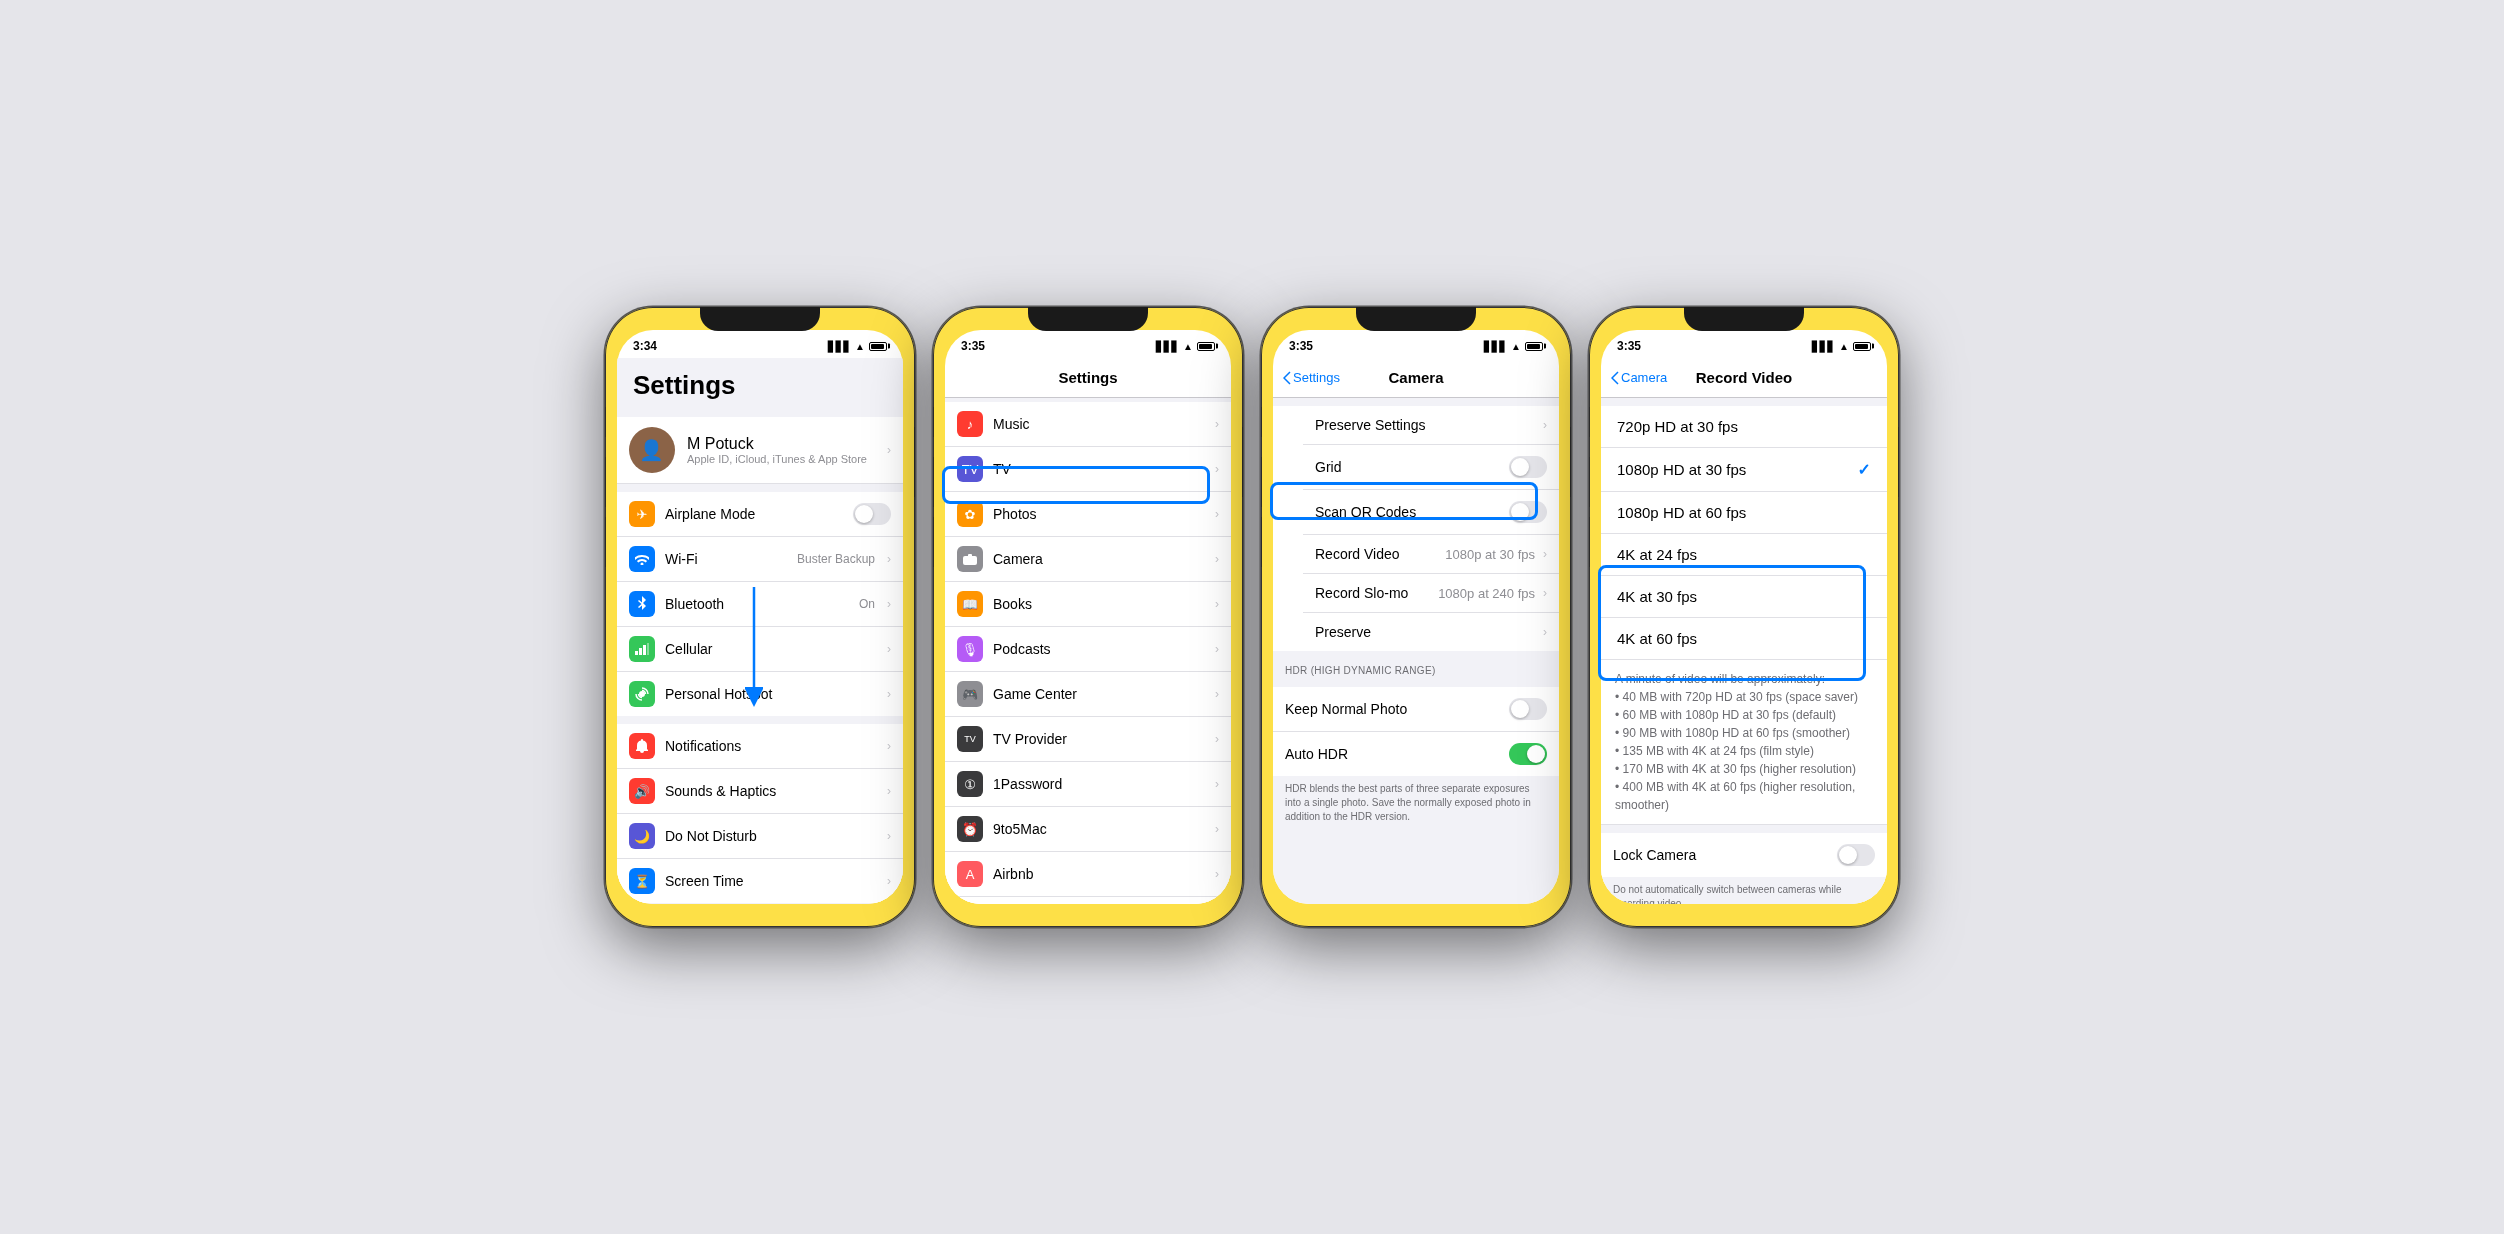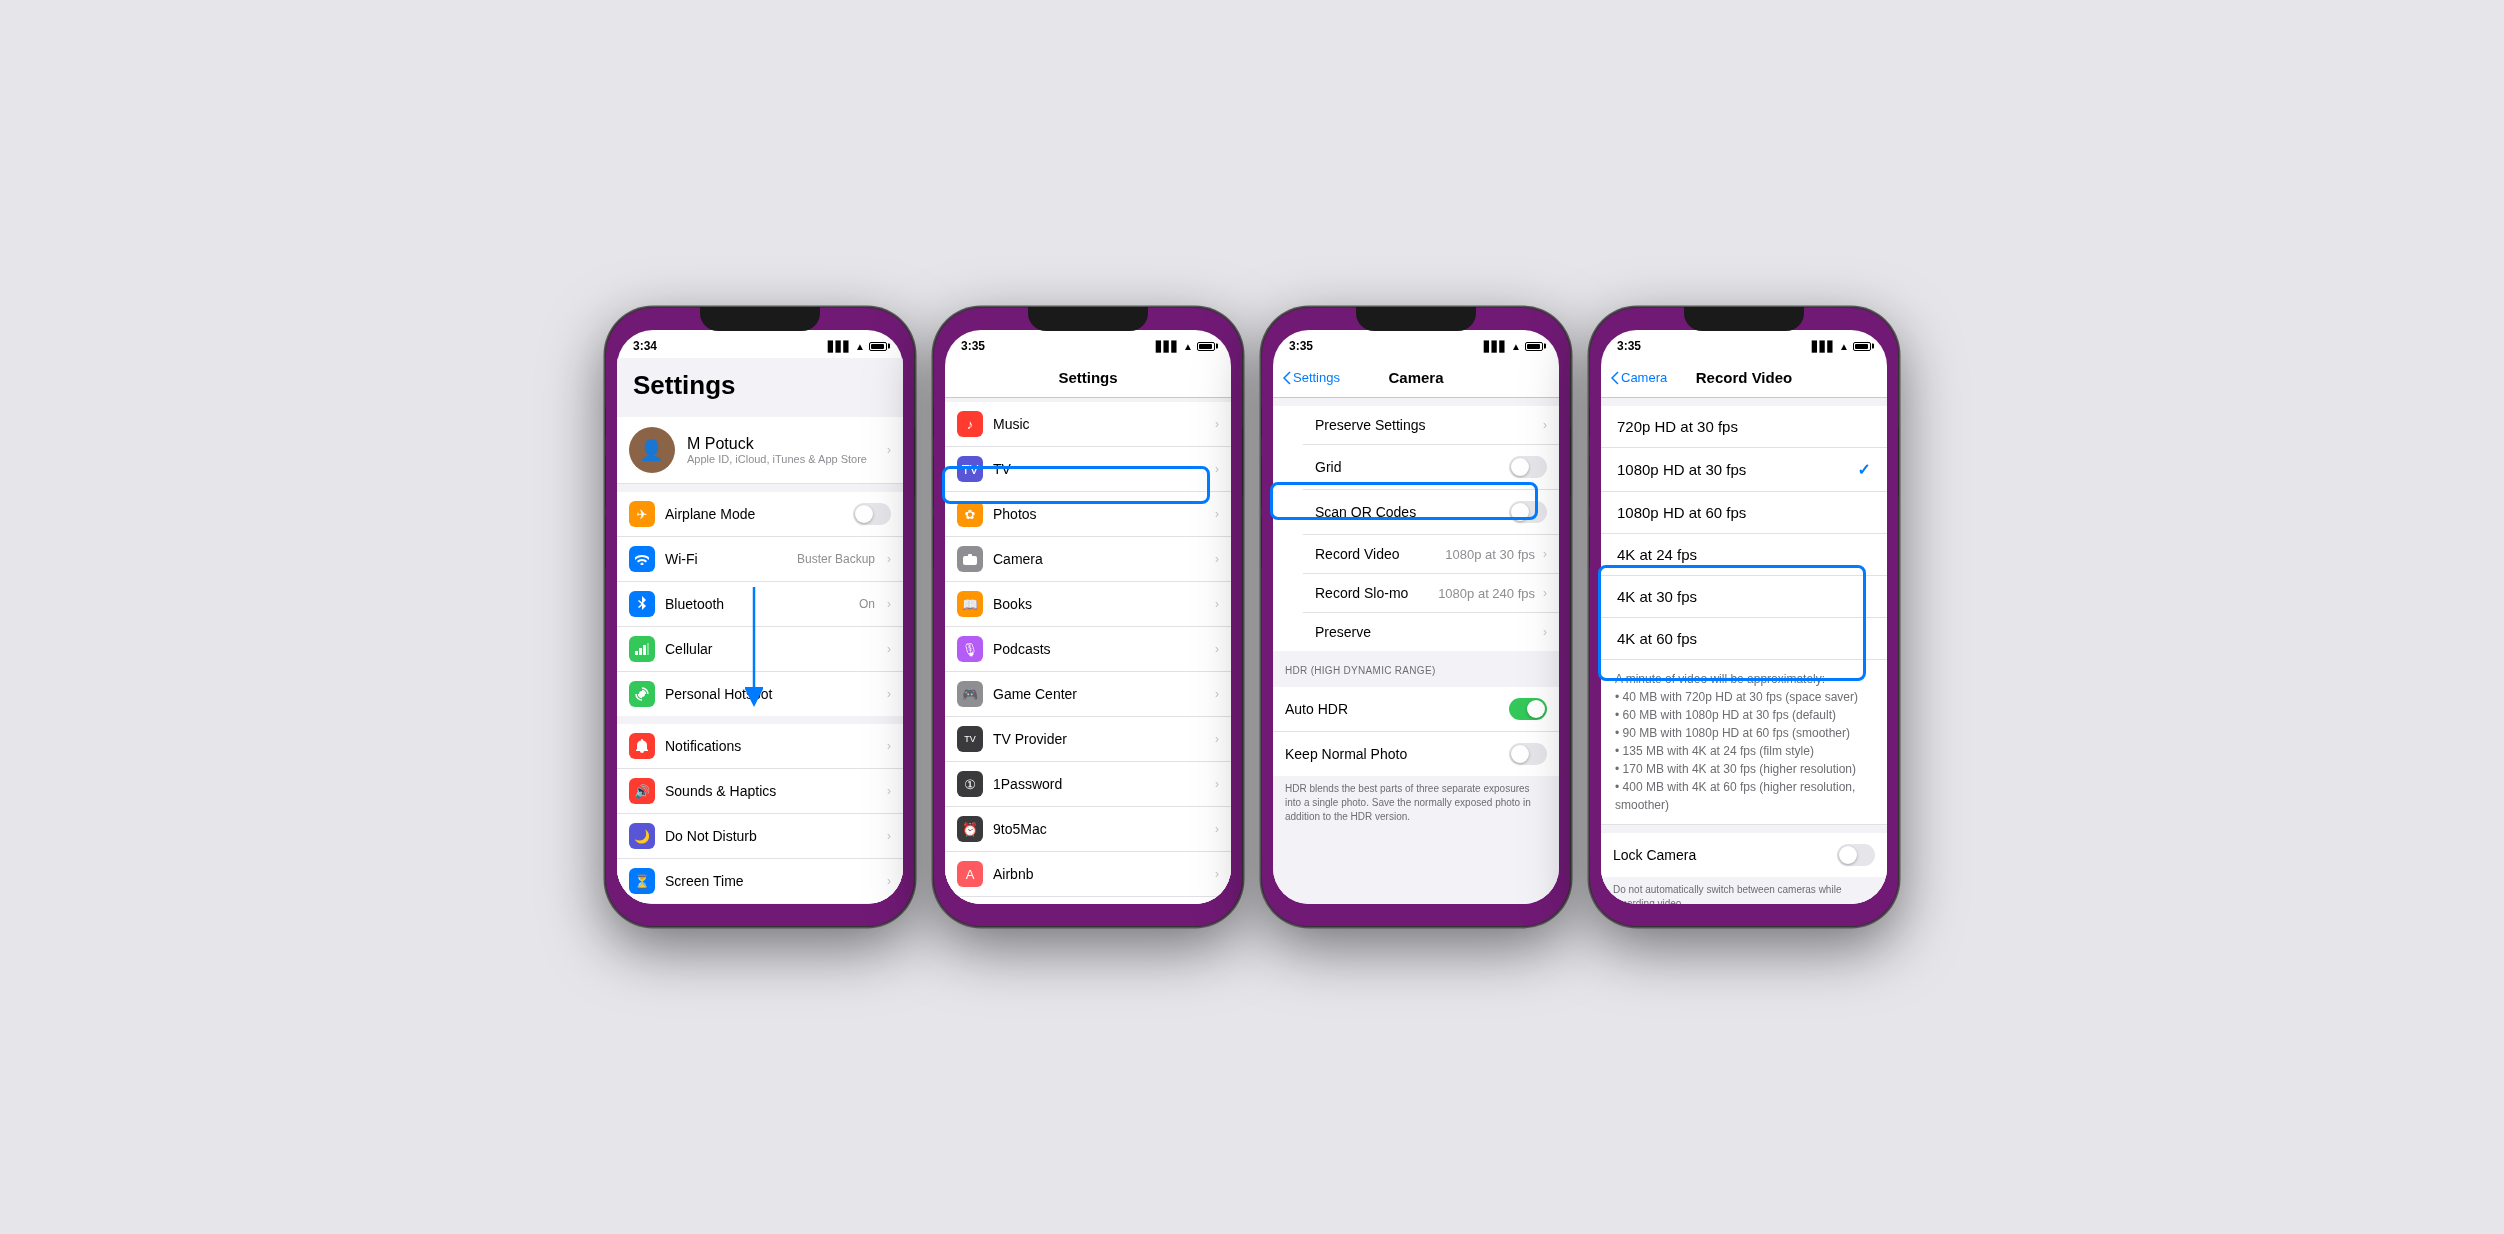--- a/index.html
+++ b/index.html
@@ -11,21 +11,21 @@
       align-items: center;
       min-height: 100vh;
       gap: 18px;
       padding: 20px;
     }
 
     
     .phone {
       width: 310px;
       height: 620px;
-      background: #701a75;
+      background: #fde047;
       border-radius: 48px;
       position: relative;
       box-shadow: 0 0 0 1.5px #555, 0 20px 60px rgba(0,0,0,0.5), inset 0 0 0 1px #333;
       flex-shrink: 0;
       display: flex;
       flex-direction: column;
       align-items: center;
       overflow: hidden;
     }
     .phone-screen {
@@ -567,28 +567,28 @@
         <div class="list-item-row">
           <span class="row-label">Preserve</span>
           <span class="row-chevron">›</span>
         </div>
       </div>
 
       <div class="hdr-header" style="margin-top:8px;background:#f2f2f7;padding:6px 12px 3px;font-size:10px;color:#6d6d72;text-transform:uppercase;letter-spacing:0.3px;">HDR (HIGH DYNAMIC RANGE)</div>
 
       <div class="settings-section">
         <div class="list-item-row">
+          <span class="row-label">Keep Normal Photo</span>
+          <div class="toggle off">
+              <div class="toggle-thumb"></div>
+            </div>
+        </div>
+        <div class="list-item-row">
           <span class="row-label">Auto HDR</span>
           <div class="toggle on">
-              <div class="toggle-thumb"></div>
-            </div>
-        </div>
-        <div class="list-item-row">
-          <span class="row-label">Keep Normal Photo</span>
-          <div class="toggle off">
               <div class="toggle-thumb"></div>
             </div>
         </div>
       </div>
       <div class="hdr-desc" style="padding:6px 12px;font-size:10px;color:#6d6d72;line-height:1.4;">HDR blends the best parts of three separate exposures into a single photo. Save the normally exposed photo in addition to the HDR version.</div>
     </div>
   </div>
 
   <div style="position:absolute;left:9px;top:175px;width:268px;height:38px;border:3px solid #007aff;border-radius:8px;z-index:20;pointer-events:none;"></div>
 </div>

